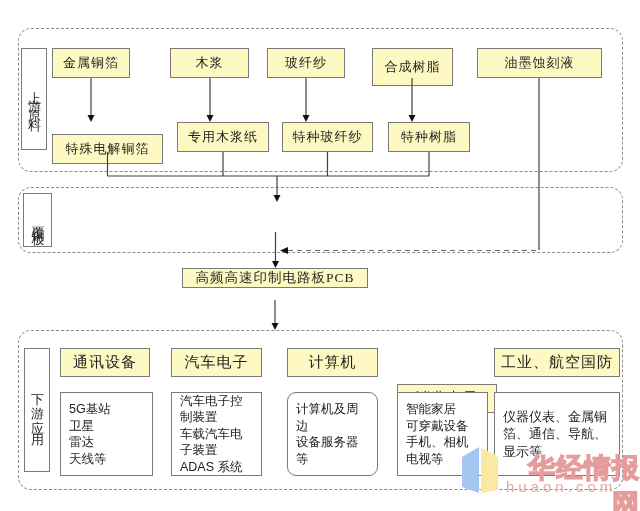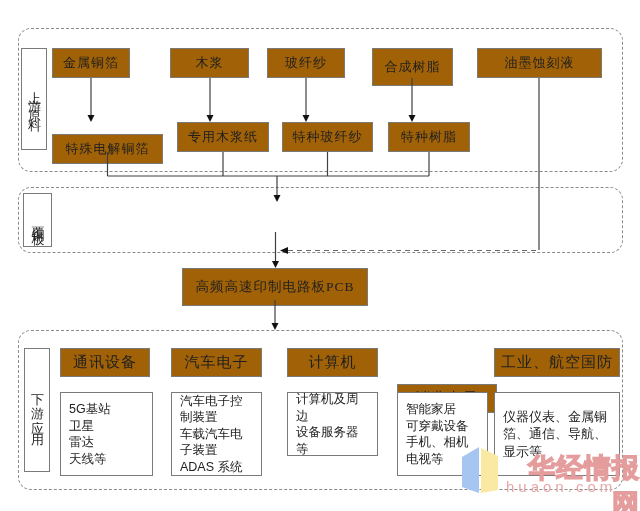--- a/index.html
+++ b/index.html
@@ -2,21 +2,21 @@
 <html><head>
 <meta charset="utf-8">
 <style>
   html,body{margin:0;padding:0;background:#fff;}
   #canvas{
     position:relative;width:640px;height:511px;background:#ffffff;overflow:hidden;
     font-family:"Liberation Serif","DejaVu Serif",serif;color:#1f1f1f;
   }
   .dashbox{position:absolute;border:1px dashed #8a8a8a;border-radius:13px;background:transparent;}
   .box{
-    position:absolute;border:1px solid #7a7a7a;background:#a16207;
+    position:absolute;border:1px solid #7a7a7a;background:#fef9c3;
     display:flex;align-items:center;justify-content:center;
     font-size:13px;letter-spacing:1px;z-index:2;box-sizing:border-box;
   }
   .node{font-size:13.5px;}
   .vlabel{
     position:absolute;border:1px solid #7a7a7a;background:#fff;box-sizing:border-box;
     writing-mode:vertical-rl;text-orientation:upright;
     display:flex;align-items:center;justify-content:center;
     font-size:13px;z-index:2;
   }
@@ -63,36 +63,36 @@
   <div class="box" style="left:267px;top:48px;width:78px;height:30px;">玻纤纱</div>
   <div class="box" style="left:372px;top:48px;width:81px;height:38px;">合成树脂</div>
   <div class="box" style="left:477px;top:48px;width:125px;height:30px;">油墨蚀刻液</div>
 
   <div class="box" style="left:52px;top:122px;width:111px;height:30px;margin-top:12px;">特殊电解铜箔</div>
   <div class="box" style="left:177px;top:122px;width:92px;height:30px;">专用木浆纸</div>
   <div class="box" style="left:282px;top:122px;width:91px;height:30px;">特种玻纤纱</div>
   <div class="box" style="left:388px;top:122px;width:82px;height:30px;">特种树脂</div>
 
 
-  <div class="box node" style="left:182px;top:268px;width:186px;height:38px;">高频高速印制电路板PCB</div>
+  <div class="box node" style="left:182px;top:268px;width:186px;height:20px;">高频高速印制电路板PCB</div>
 
   <div class="box hdr" style="left:60px;top:348px;width:90px;height:29px;">通讯设备</div>
   <div class="box hdr" style="left:171px;top:348px;width:91px;height:29px;">汽车电子</div>
   <div class="box hdr" style="left:287px;top:348px;width:91px;height:29px;text-align:center;">计算机</div>
   <div class="box hdr" style="left:397px;top:348px;width:100px;height:29px;margin-top:36px;">消费电子</div>
   <div class="box hdr" style="left:494px;top:348px;width:126px;height:29px;">工业、航空国防</div>
 
   <div class="content" style="left:60px;top:392px;width:93px;height:84px;">5G基站
 卫星
 雷达
 天线等</div>
   <div class="content" style="left:171px;top:392px;width:91px;height:84px;">汽车电子控制装置
 车载汽车电子装置
 ADAS 系统</div>
-  <div class="content" style="left:287px;top:392px;width:91px;height:64px;">计算机及周边
+  <div class="content" style="left:287px;top:392px;width:91px;height:84px;border-radius:9px;">计算机及周边
 设备服务器等</div>
   <div class="content" style="left:397px;top:392px;width:91px;height:84px;">智能家居
 可穿戴设备
 手机、相机
 电视等</div>
   <div class="content serif" style="left:494px;top:392px;width:126px;height:84px;">仪器仪表、金属铜箔、通信、导航、显示等</div>
 
   <svg id="connectors" width="640" height="511" viewBox="0 0 640 511">
     <g stroke="#404040" stroke-width="1.2" fill="none">
 

